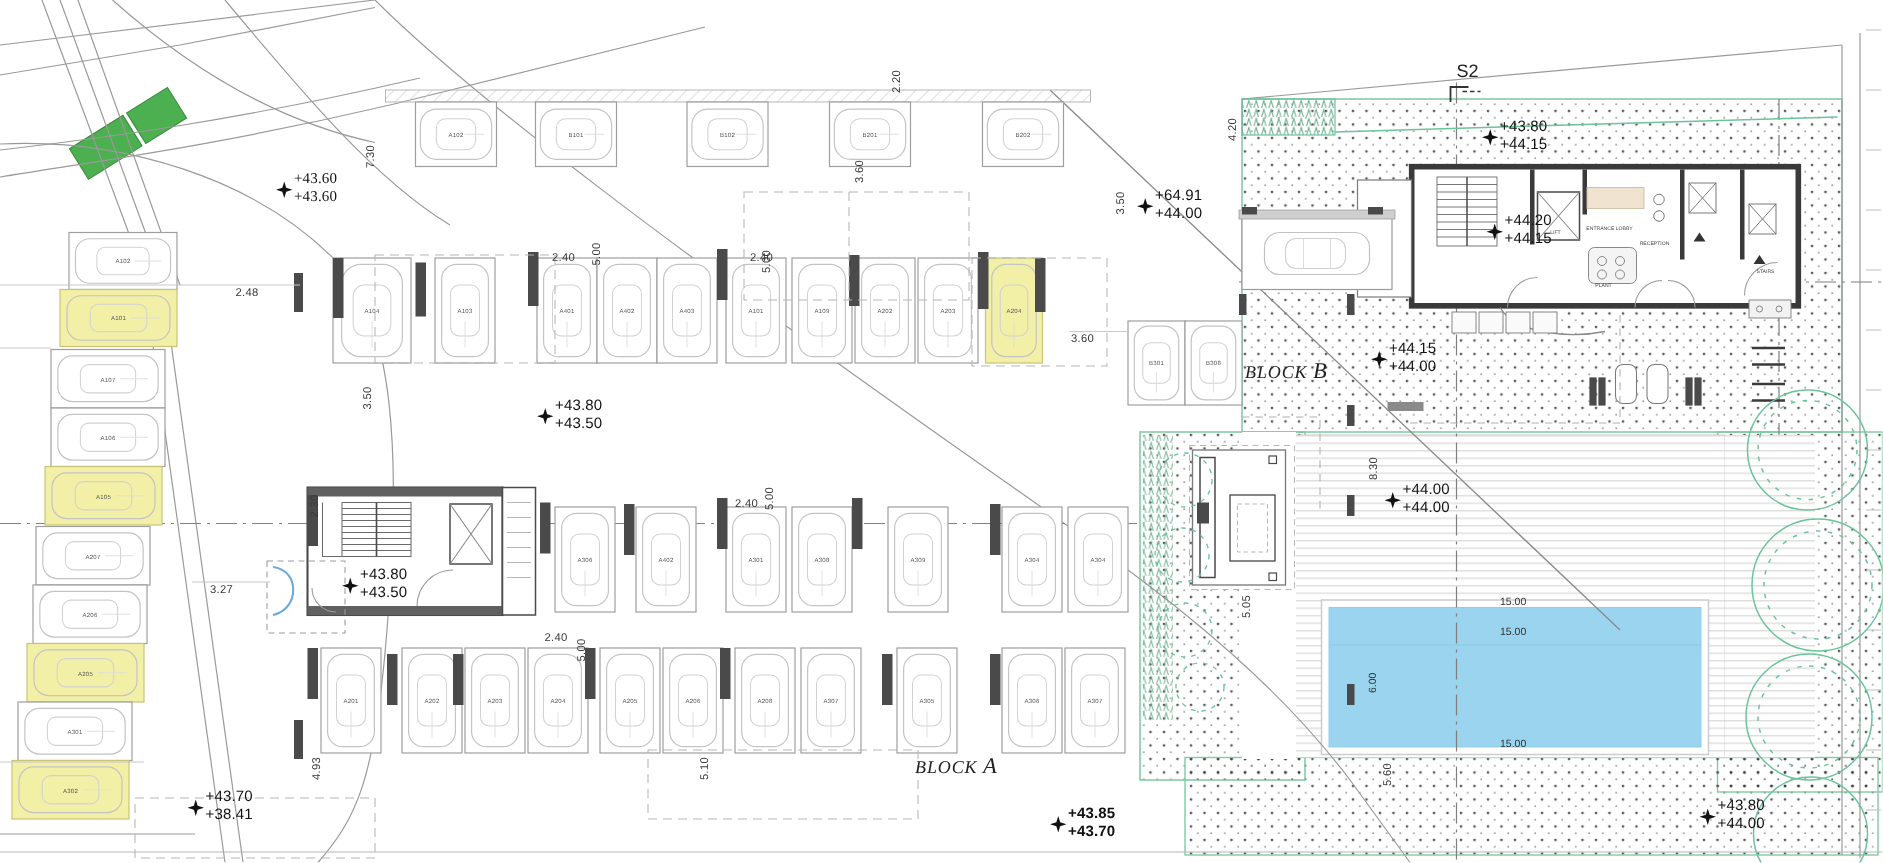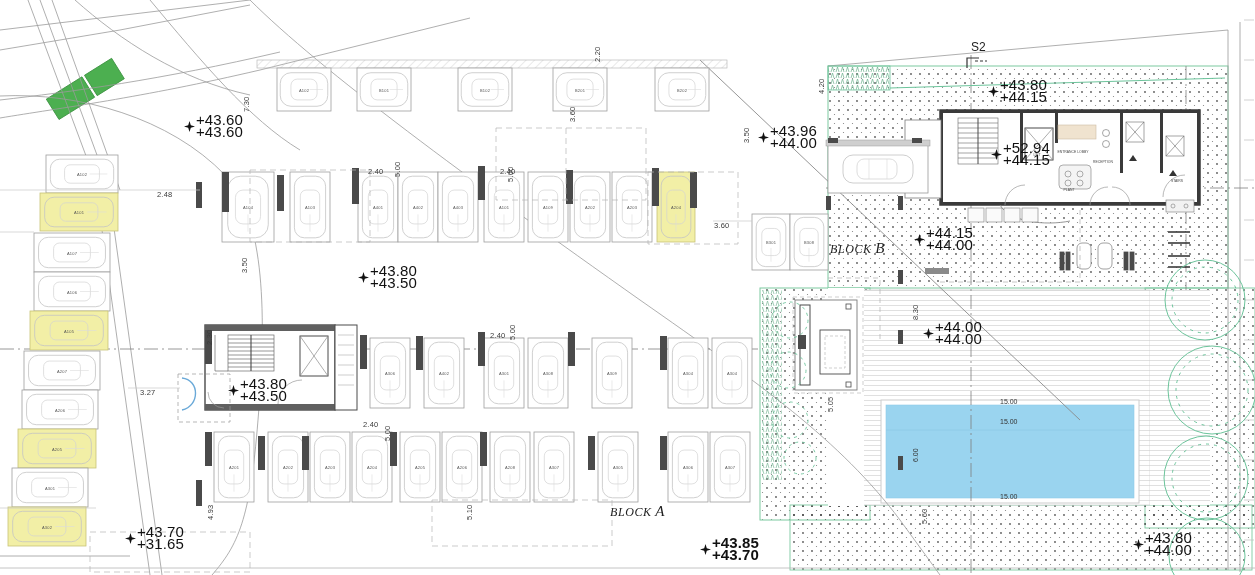--- a/index.html
+++ b/index.html
@@ -9,21 +9,21 @@
     font-family:"Liberation Sans", sans-serif;
     position:relative; overflow:hidden;
     color:#1a1a1a;
   }
   #plan { position:absolute; inset:0; width:1255px; height:575px; }
 
   
   .elev {
     position:absolute;
     font-family:"Liberation Sans", sans-serif;
-    font-size:15px; line-height:11.5px;
+    font-size:10px; line-height:11.5px;
     color:#111; white-space:nowrap; letter-spacing:0.1px;
   }
   .elev .l1 { display:block; }
   .elev .l2 { display:block; }
   .elev-mark {
     position:absolute; width:11px; height:11px;
   }
 
   
   .blocklabel {
@@ -840,21 +840,21 @@
 
 <div class="pooldim" style="left:1000px; top:398px;">15.00</div>
 <div class="pooldim" style="left:1000px; top:418px;">15.00</div>
 <div class="pooldim" style="left:1000px; top:493px;">15.00</div>
 <div class="pooldim vert" style="left:912px; top:462px;">6.00</div>
 
 <div id="elev-layer">
     <svg class="elev-mark" viewBox="0 0 12 12" style="left: 184px; top: 121px;">
       <path d="M6,0 L7.4,4.6 L12,6 L7.4,7.4 L6,12 L4.6,7.4 L0,6 L4.6,4.6 Z" fill="#111"></path>
     </svg>
-    <div class="elev" style="left: 196px; top: 114px;">
+    <div class="elev" style="left: 196px; top: 114px; font-family: Liberation Serif, serif;">
       <span class="l1">+43.60</span>
       <span class="l2">+43.60</span>
     </div>
     <svg class="elev-mark" viewBox="0 0 12 12" style="left: 358px; top: 272px;">
       <path d="M6,0 L7.4,4.6 L12,6 L7.4,7.4 L6,12 L4.6,7.4 L0,6 L4.6,4.6 Z" fill="#111"></path>
     </svg>
     <div class="elev" style="left: 370px; top: 265px;">
       <span class="l1">+43.80</span>
       <span class="l2">+43.50</span>
     </div>
@@ -863,55 +863,55 @@
     </svg>
     <div class="elev" style="left: 240px; top: 378px;">
       <span class="l1">+43.80</span>
       <span class="l2">+43.50</span>
     </div>
     <svg class="elev-mark" viewBox="0 0 12 12" style="left: 125px; top: 533px;">
       <path d="M6,0 L7.4,4.6 L12,6 L7.4,7.4 L6,12 L4.6,7.4 L0,6 L4.6,4.6 Z" fill="#111"></path>
     </svg>
     <div class="elev" style="left: 137px; top: 526px;">
       <span class="l1">+43.70</span>
-      <span class="l2">+31.65</span>
+      <span class="l2">+38.41</span>
     </div>
     <svg class="elev-mark" viewBox="0 0 12 12" style="left: 700px; top: 544px;">
       <path d="M6,0 L7.4,4.6 L12,6 L7.4,7.4 L6,12 L4.6,7.4 L0,6 L4.6,4.6 Z" fill="#111"></path>
     </svg>
     <div class="elev" style="left: 712px; top: 537px; font-weight: bold;">
       <span class="l1">+43.85</span>
       <span class="l2">+43.70</span>
     </div>
     <svg class="elev-mark" viewBox="0 0 12 12" style="left: 758px; top: 132px;">
       <path d="M6,0 L7.4,4.6 L12,6 L7.4,7.4 L6,12 L4.6,7.4 L0,6 L4.6,4.6 Z" fill="#111"></path>
     </svg>
     <div class="elev" style="left: 770px; top: 125px;">
-      <span class="l1">+43.96</span>
+      <span class="l1">+64.91</span>
       <span class="l2">+44.00</span>
     </div>
     <svg class="elev-mark" viewBox="0 0 12 12" style="left: 914px; top: 234px;">
       <path d="M6,0 L7.4,4.6 L12,6 L7.4,7.4 L6,12 L4.6,7.4 L0,6 L4.6,4.6 Z" fill="#111"></path>
     </svg>
     <div class="elev" style="left: 926px; top: 227px;">
       <span class="l1">+44.15</span>
       <span class="l2">+44.00</span>
     </div>
     <svg class="elev-mark" viewBox="0 0 12 12" style="left: 988px; top: 86px;">
       <path d="M6,0 L7.4,4.6 L12,6 L7.4,7.4 L6,12 L4.6,7.4 L0,6 L4.6,4.6 Z" fill="#111"></path>
     </svg>
     <div class="elev" style="left: 1000px; top: 79px;">
       <span class="l1">+43.80</span>
       <span class="l2">+44.15</span>
     </div>
     <svg class="elev-mark" viewBox="0 0 12 12" style="left: 991px; top: 149px;">
       <path d="M6,0 L7.4,4.6 L12,6 L7.4,7.4 L6,12 L4.6,7.4 L0,6 L4.6,4.6 Z" fill="#111"></path>
     </svg>
     <div class="elev" style="left: 1003px; top: 142px;">
-      <span class="l1">+52.94</span>
+      <span class="l1">+44.20</span>
       <span class="l2">+44.15</span>
     </div>
     <svg class="elev-mark" viewBox="0 0 12 12" style="left: 923px; top: 328px;">
       <path d="M6,0 L7.4,4.6 L12,6 L7.4,7.4 L6,12 L4.6,7.4 L0,6 L4.6,4.6 Z" fill="#111"></path>
     </svg>
     <div class="elev" style="left: 935px; top: 321px;">
       <span class="l1">+44.00</span>
       <span class="l2">+44.00</span>
     </div>
     <svg class="elev-mark" viewBox="0 0 12 12" style="left: 1133px; top: 539px;">

